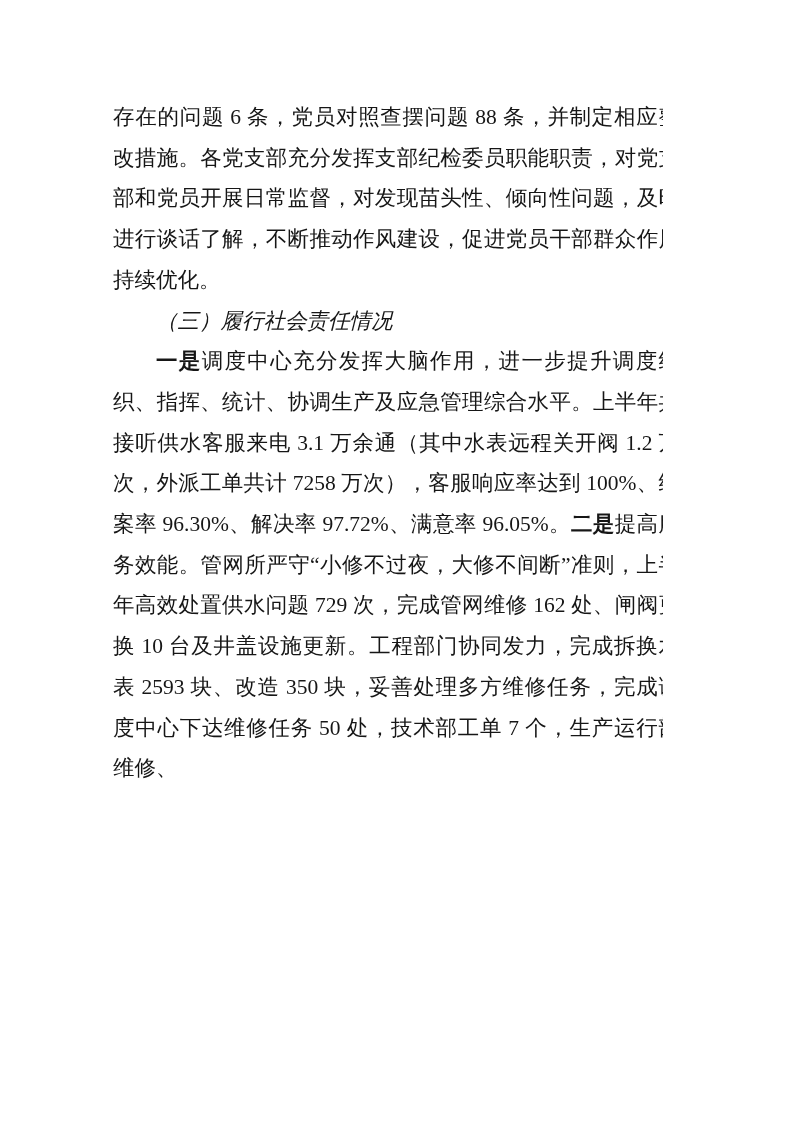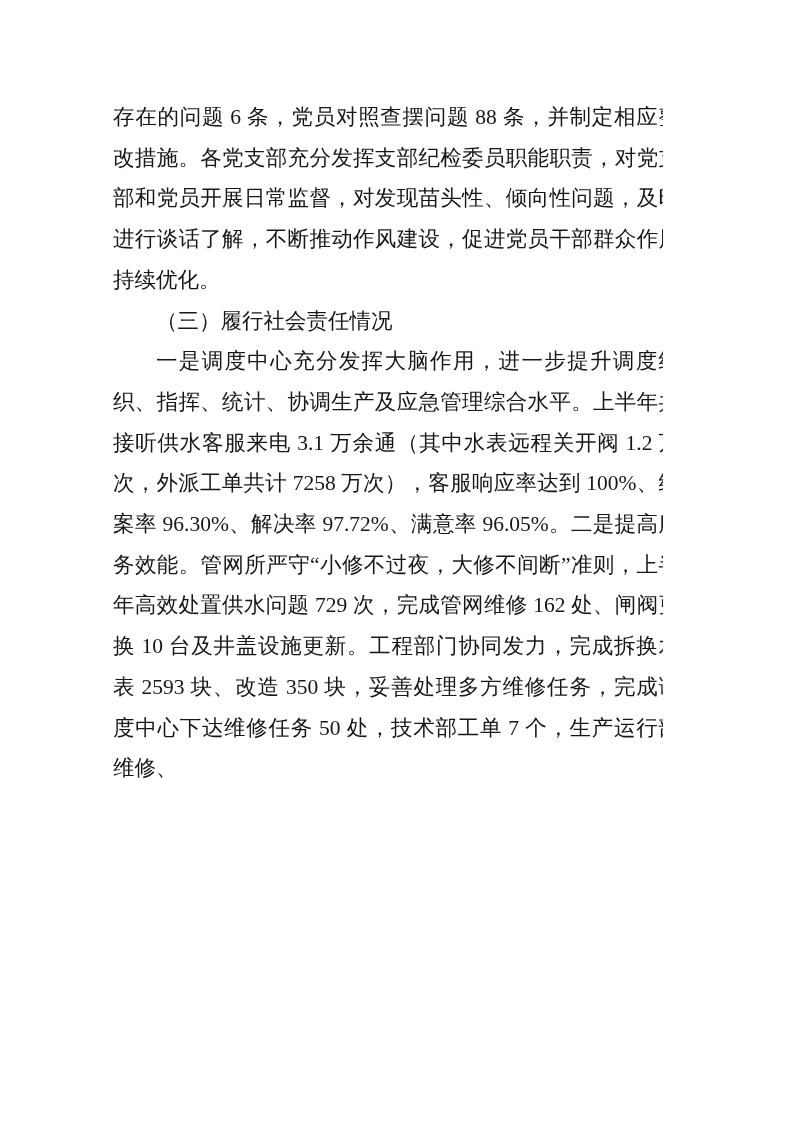--- a/index.html
+++ b/index.html
@@ -26,23 +26,24 @@
     text-align: justify;
   }
   .para {
     margin: 0;
     padding: 0;
   }
   .para.indent {
     text-indent: 2em;
   }
   .heading-kaiti {
+    font-style: italic;
   }
   .run-bold {
-    font-weight: normal;
+    font-weight: bold;
   }
 </style>
 </head>
 <body>
 
 <div class="page">
   <div class="text-block">
 
     <p class="para"><span>存在的问题 6 条，党员对照查摆问题 88 条，并制定相应整改措施。各党支部充分发挥支部纪检委员职能职责，对党支部和党员开展日常监督，对发现苗头性、倾向性问题，及时进行谈话了解，不断推动作风建设，促进党员干部群众作风持续优化。</span></p>
 

